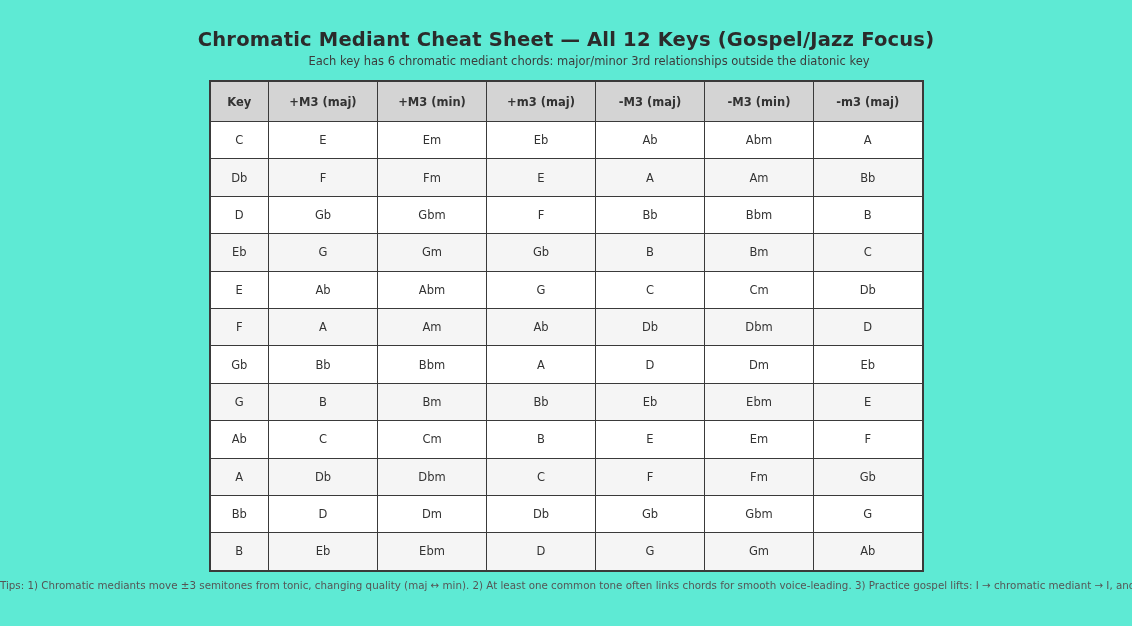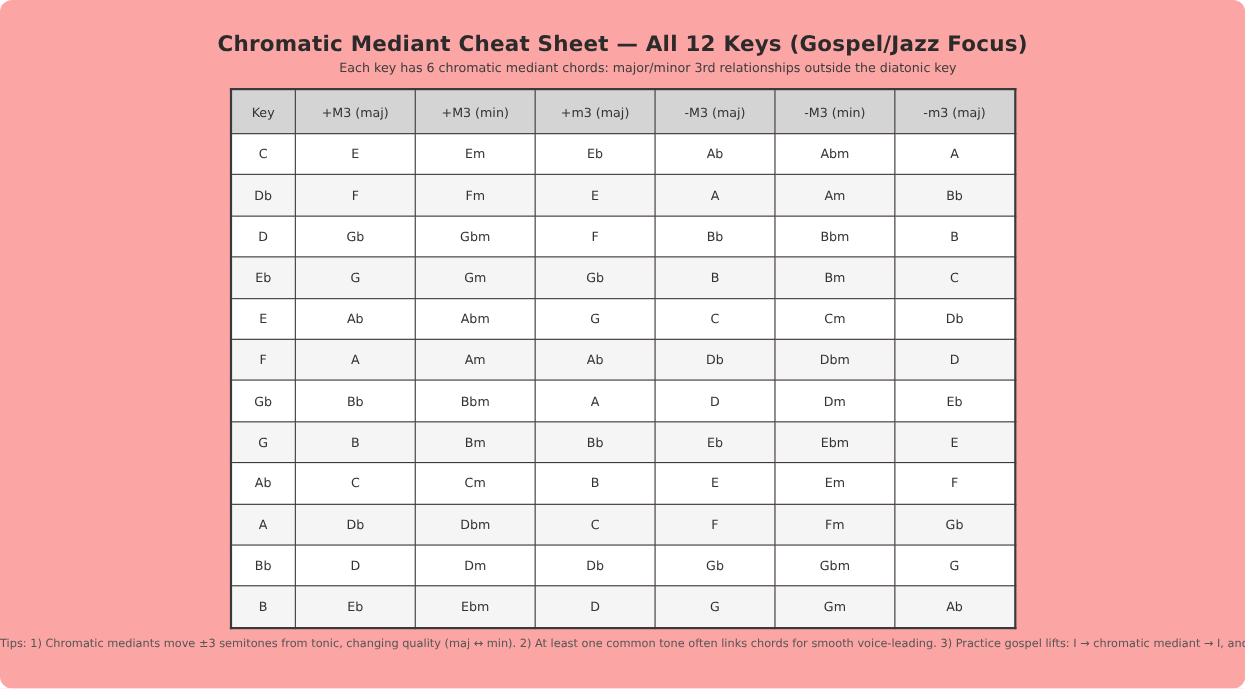--- a/index.html
+++ b/index.html
@@ -5,23 +5,22 @@
   html, body {
     margin: 0;
     padding: 0;
     background: #ffffff;
     font-family: "DejaVu Sans", sans-serif;
   }
   .page {
     position: relative;
     width: 1132px;
     height: 626px;
-    background: #fca5a5;
+    background: #5eead4;
     overflow: hidden;
-    border-radius: 11px;
   }
   .title {
     margin: 0;
     padding-top: 28px;
     text-align: center;
     font-size: 19.5px;
     font-weight: bold;
     color: var(--title-color);
     letter-spacing: 0.2px;
   }
@@ -51,21 +50,21 @@
   .cheat-table th, .cheat-table td {
     border: 1px solid var(--border);
     text-align: center;
     vertical-align: middle;
     font-size: 11.5px;
     color: var(--cell-text);
     padding: 0;
   }
   .cheat-table th {
     height: 39px;
-    font-weight: normal;
+    font-weight: bold;
     background: var(--header-bg);
   }
   .cheat-table td {
     height: 36.4px;
     background: #ffffff;
   }
   .cheat-table tbody tr:nth-child(even) td {
     background: var(--row-alt-bg);
   }
   .tips {

